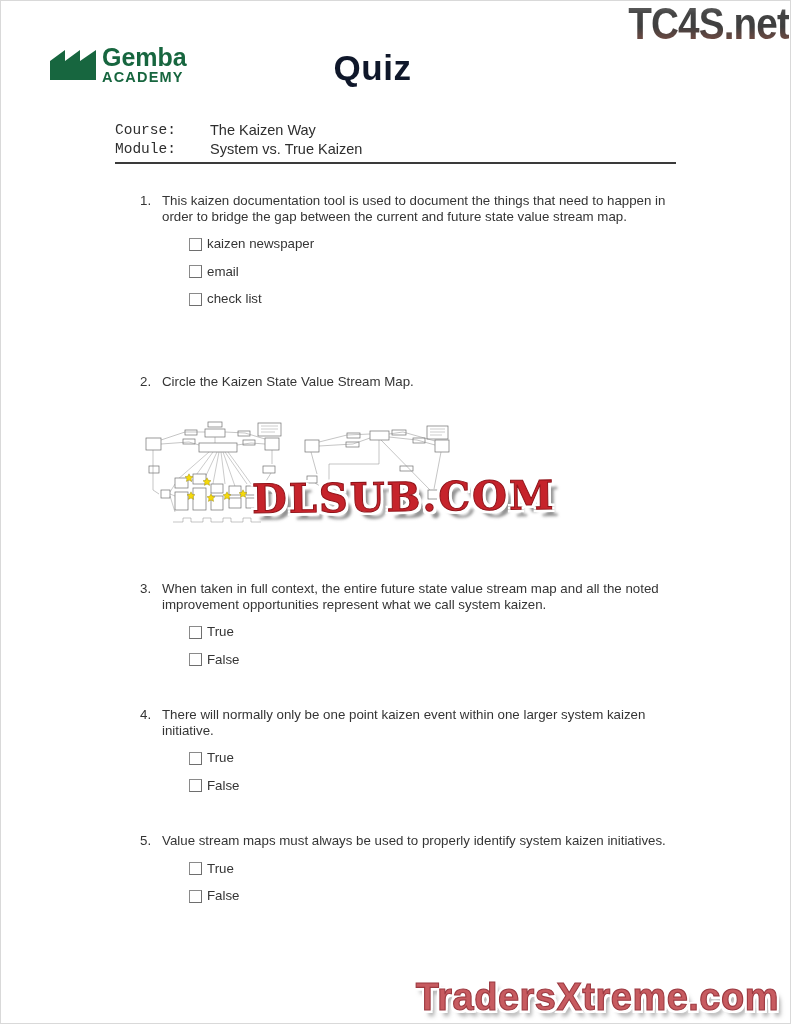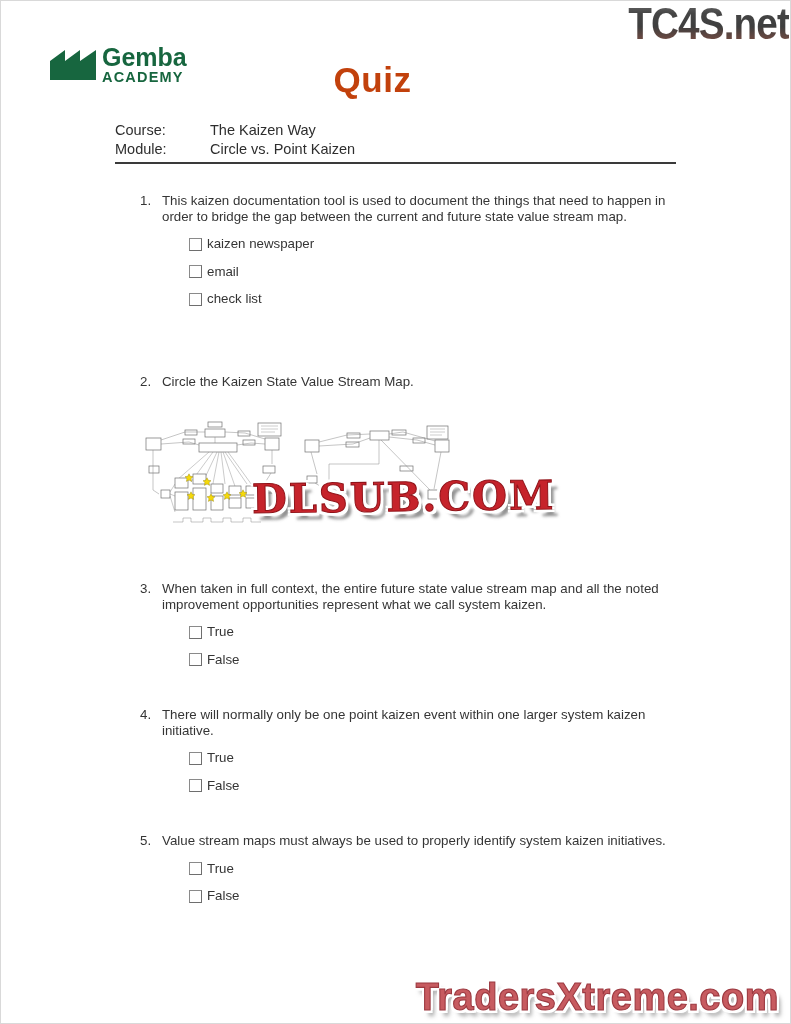--- a/index.html
+++ b/index.html
@@ -21,28 +21,28 @@
   }
 
   
   .logo { position: absolute; left: 50px; top: 44px; display: flex; align-items: flex-end; gap: 5px; }
   .logo-text { line-height: 1; margin-top: 1px; }
   .logo-name { font-size: 25px; font-weight: bold; color: #17663f; letter-spacing: 0; }
   .logo-sub  { font-size: 14.5px; font-weight: bold; color: #17663f; letter-spacing: 1.2px; margin-top: 0; }
 
   
   .title {
-    position: absolute; left: 0; top: 60px; width: 745px; text-align: center;
-    font-size: 35px; font-weight: bold; color: #c2410c; letter-spacing: 0.5px;
+    position: absolute; left: 0; top: 48px; width: 745px; text-align: center;
+    font-size: 35px; font-weight: bold; color: #0f172a; letter-spacing: 0.5px;
   }
 
   
   .meta { position: absolute; left: 115px; top: 121px; width: 561px; font-size: 14.5px; color: #2e2e2e; }
   .meta-row { display: flex; line-height: 19px; }
-  .meta-label { width: 95px; flex: none; }
+  .meta-label { width: 95px; flex: none; font-family: Liberation Mono, monospace; }
   .meta-divider { border-bottom: 2px solid #3a3a3a; margin-top: 3px; }
 
   
   .q { position: absolute; left: 140px; width: 535px; font-size: 13.3px; line-height: 15.5px; color: #353535; }
   .q-head { display: flex; }
   .q-num { width: 22px; flex: none; }
   .q-text { width: 505px; }
   .opts { margin: 13px 0 0 22px; }
   .opt { display: flex; align-items: center; height: 14px; margin-bottom: 13.5px; cursor: default; padding-left: 27px; }
   .box {
@@ -101,21 +101,21 @@
 
   <div class="title">Quiz</div>
 
   <div class="meta">
     <div class="meta-row">
       <span class="meta-label">Course:</span>
       <span>The Kaizen Way</span>
     </div>
     <div class="meta-row">
       <span class="meta-label">Module:</span>
-      <span>Circle vs. Point Kaizen</span>
+      <span>System vs. True Kaizen</span>
     </div>
     <div class="meta-divider"></div>
   </div>
 
   <div class="q" style="top:193px">
     <div class="q-head">
       <span class="q-num">1.</span>
       <span class="q-text">This kaizen documentation tool is used to document the things that need to happen in order to bridge the gap between the current and future state value stream map.</span>
     </div>
     <div class="opts">

